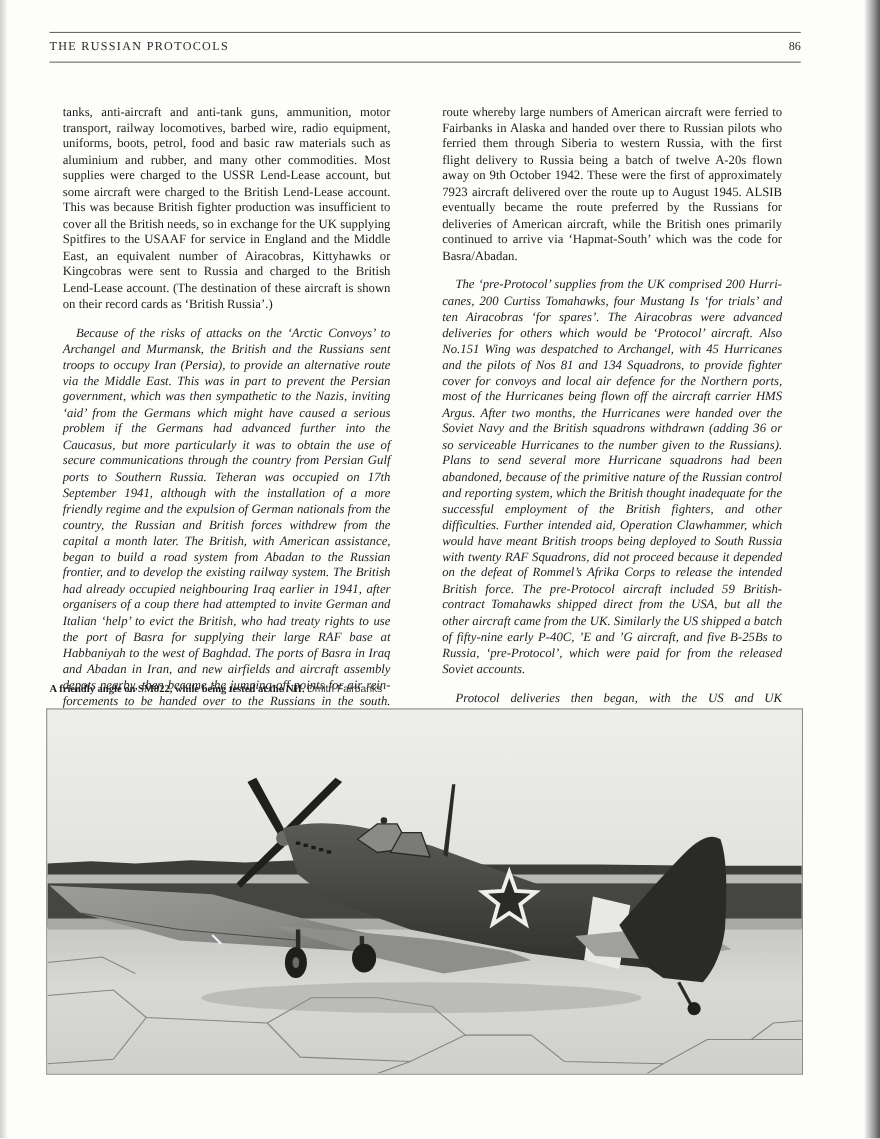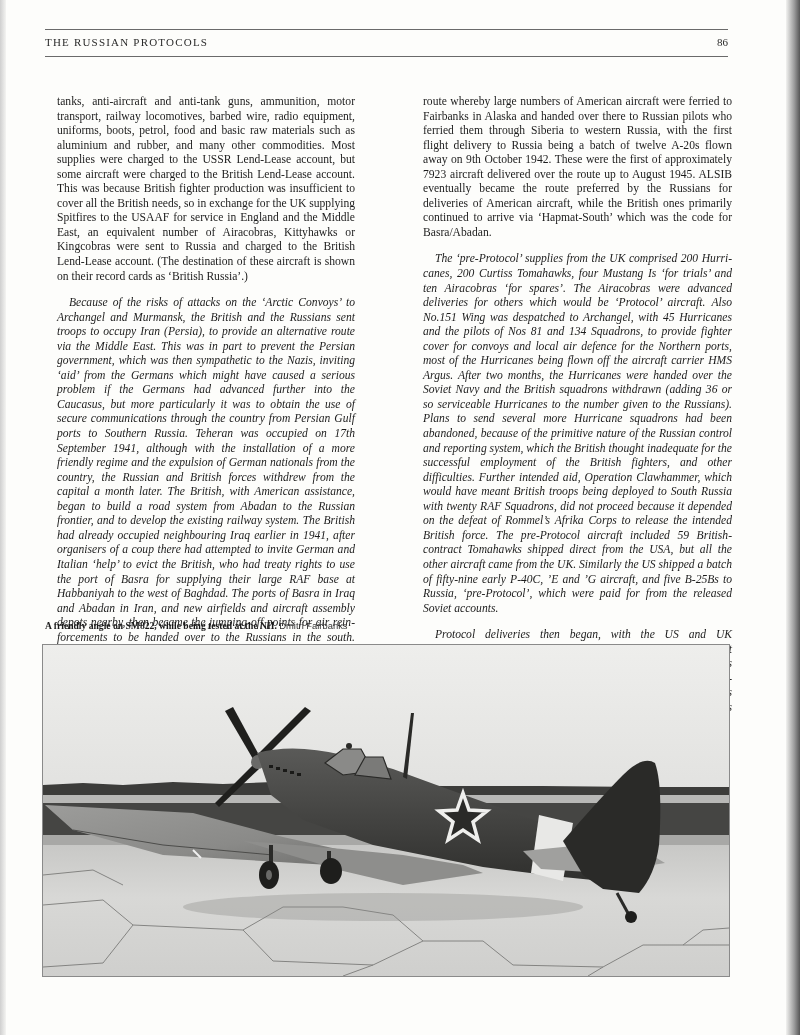--- a/index.html
+++ b/index.html
@@ -26,21 +26,21 @@
   }
   .page-number {
     position: absolute; top: 36px; right: 72px; font-size: 11px; color: #2a2a2a;
   }
   .col {
     position: absolute; top: 83px;
     font-size: 11.6px; line-height: 14.55px; text-align: justify;
     hyphens: manual;
   }
   .col.left { left: 45px; width: 322px; }
-  .col.right { left: 411px; width: 333px; }
+  .col.right { left: 390px; width: 333px; }
   .col p { margin: 12px; }
   .col p.indent { text-indent: 12px; font-style: italic; }
   .caption {
     position: absolute; top: 620px; left: 45px; width: 340px;
     font-size: 9.6px; color: #1a1a1a; white-space: nowrap;
   }
   .caption b { font-weight: bold; }
   .caption .credit { font-family: "Liberation Sans", "DejaVu Sans", sans-serif; font-size: 9.4px; color: #333; }
   .photo {
     position: absolute; left: 42px; top: 644px; width: 686px; height: 331px;

